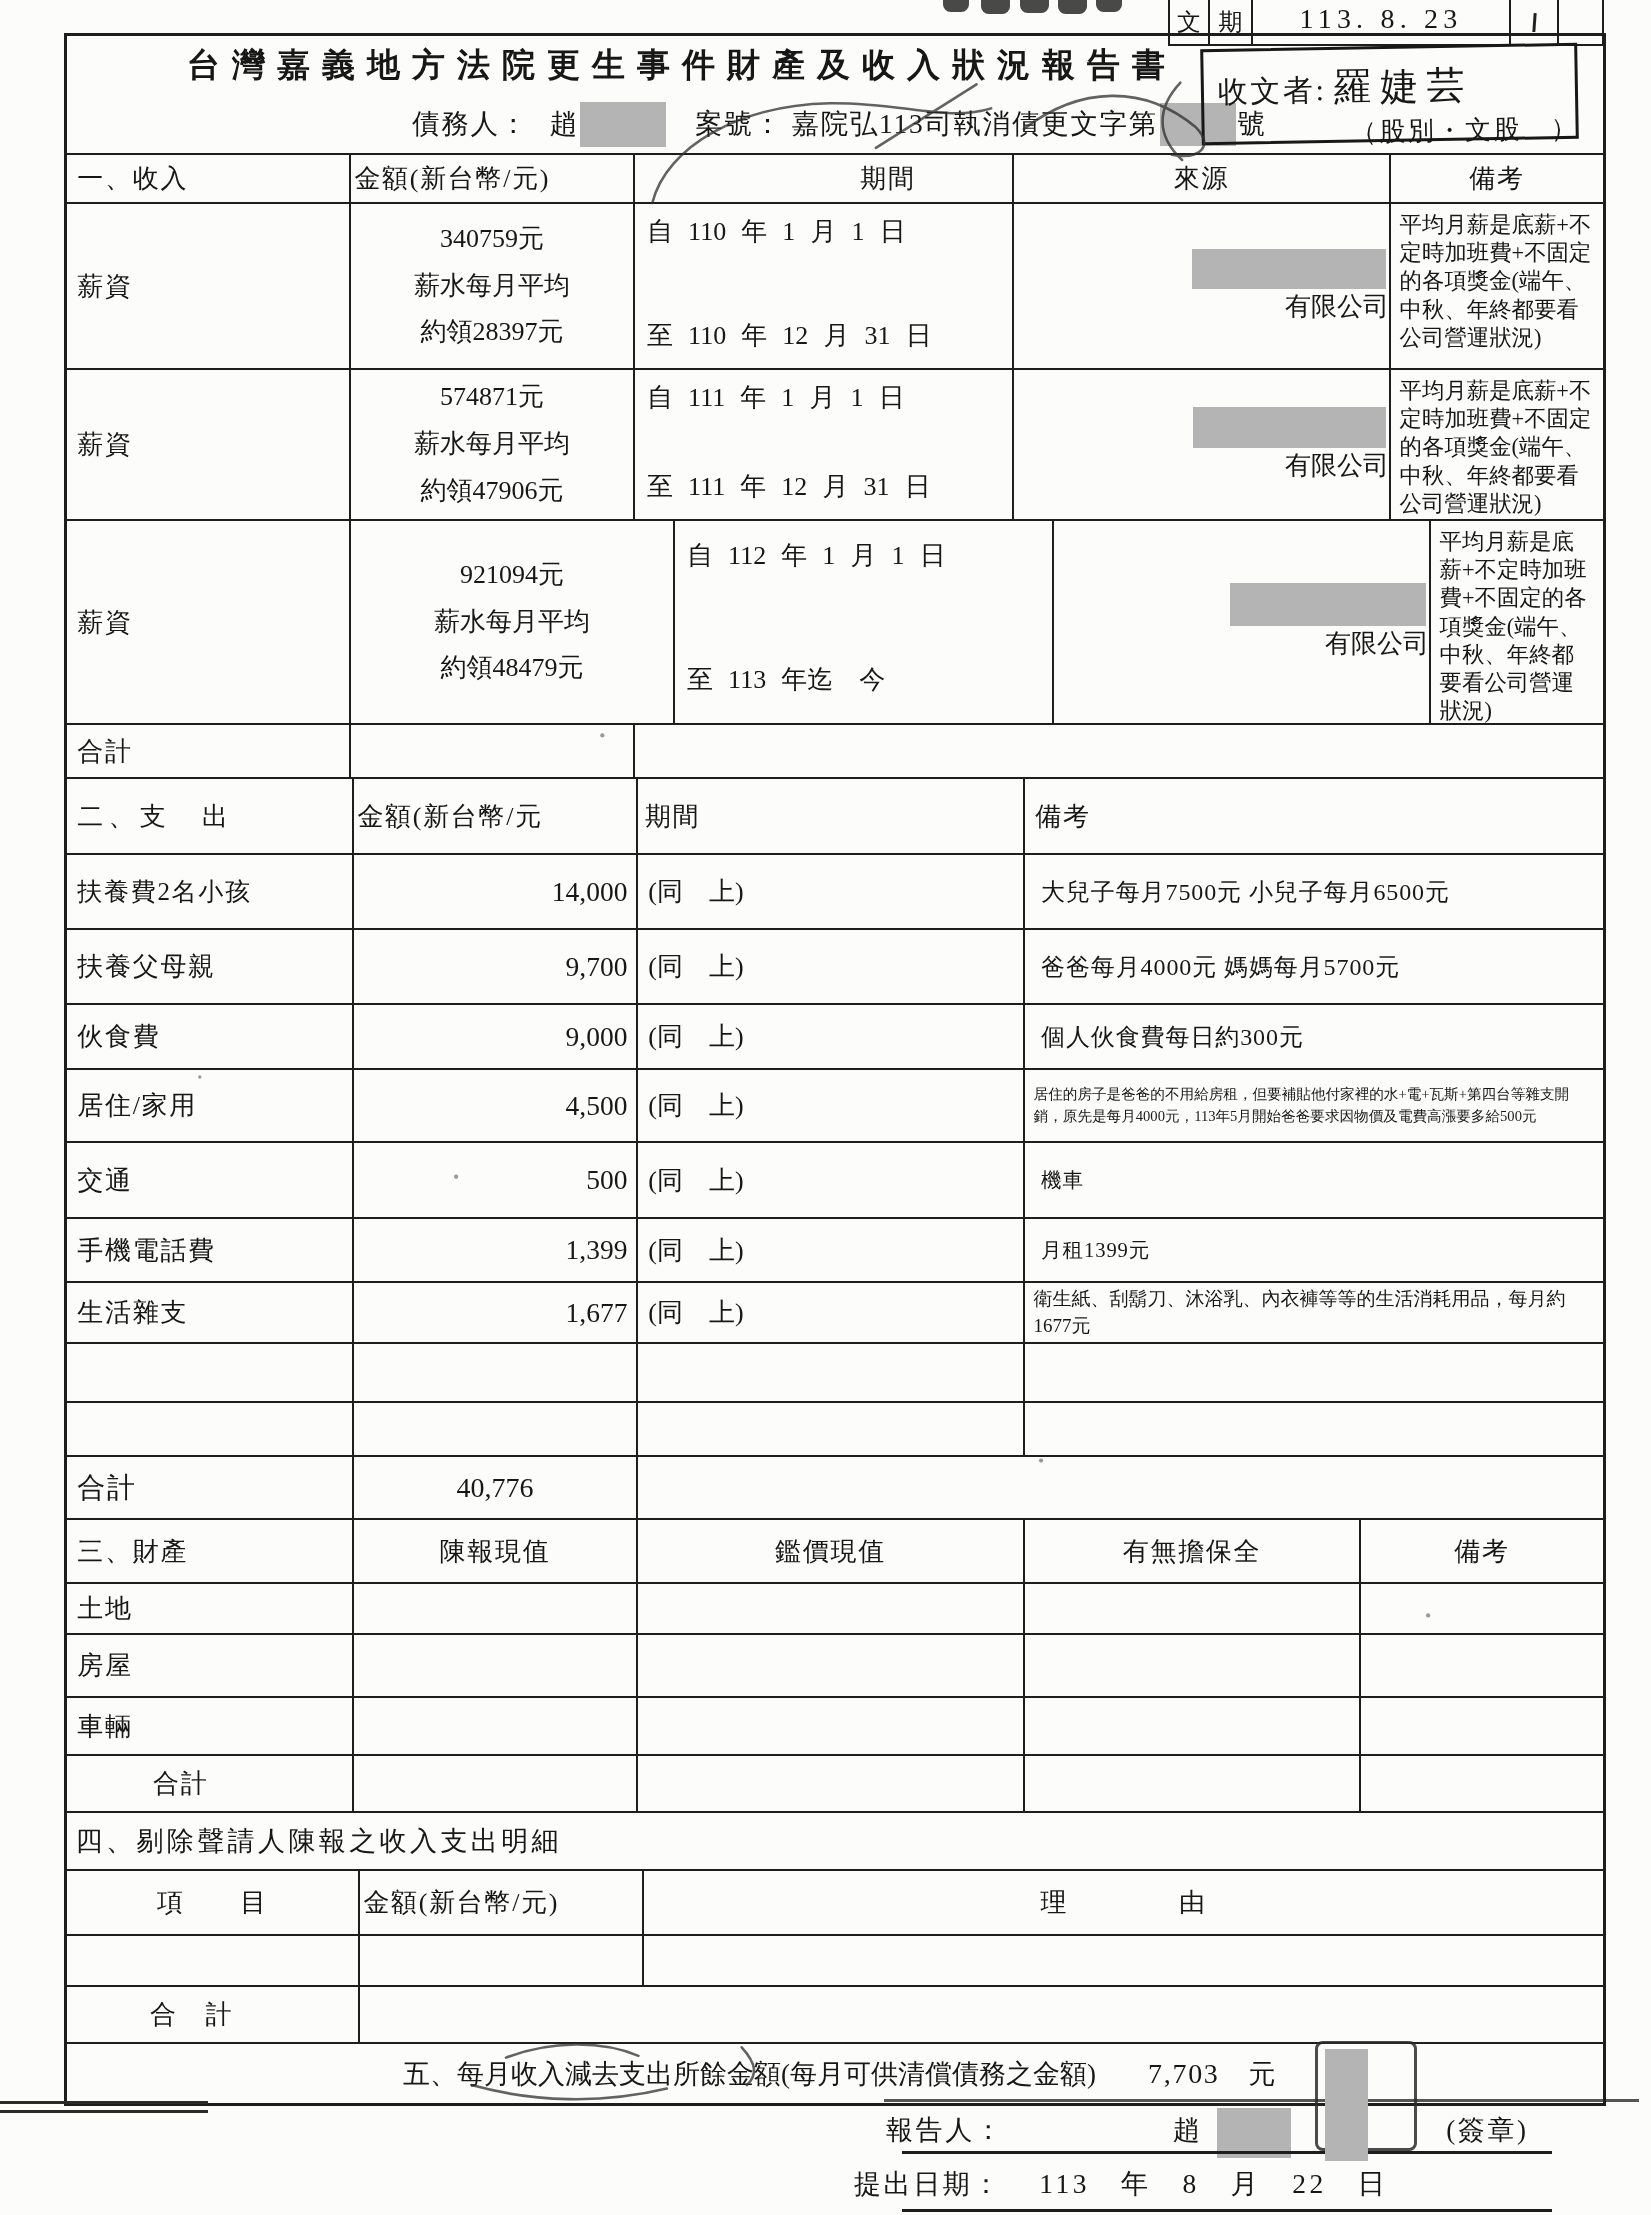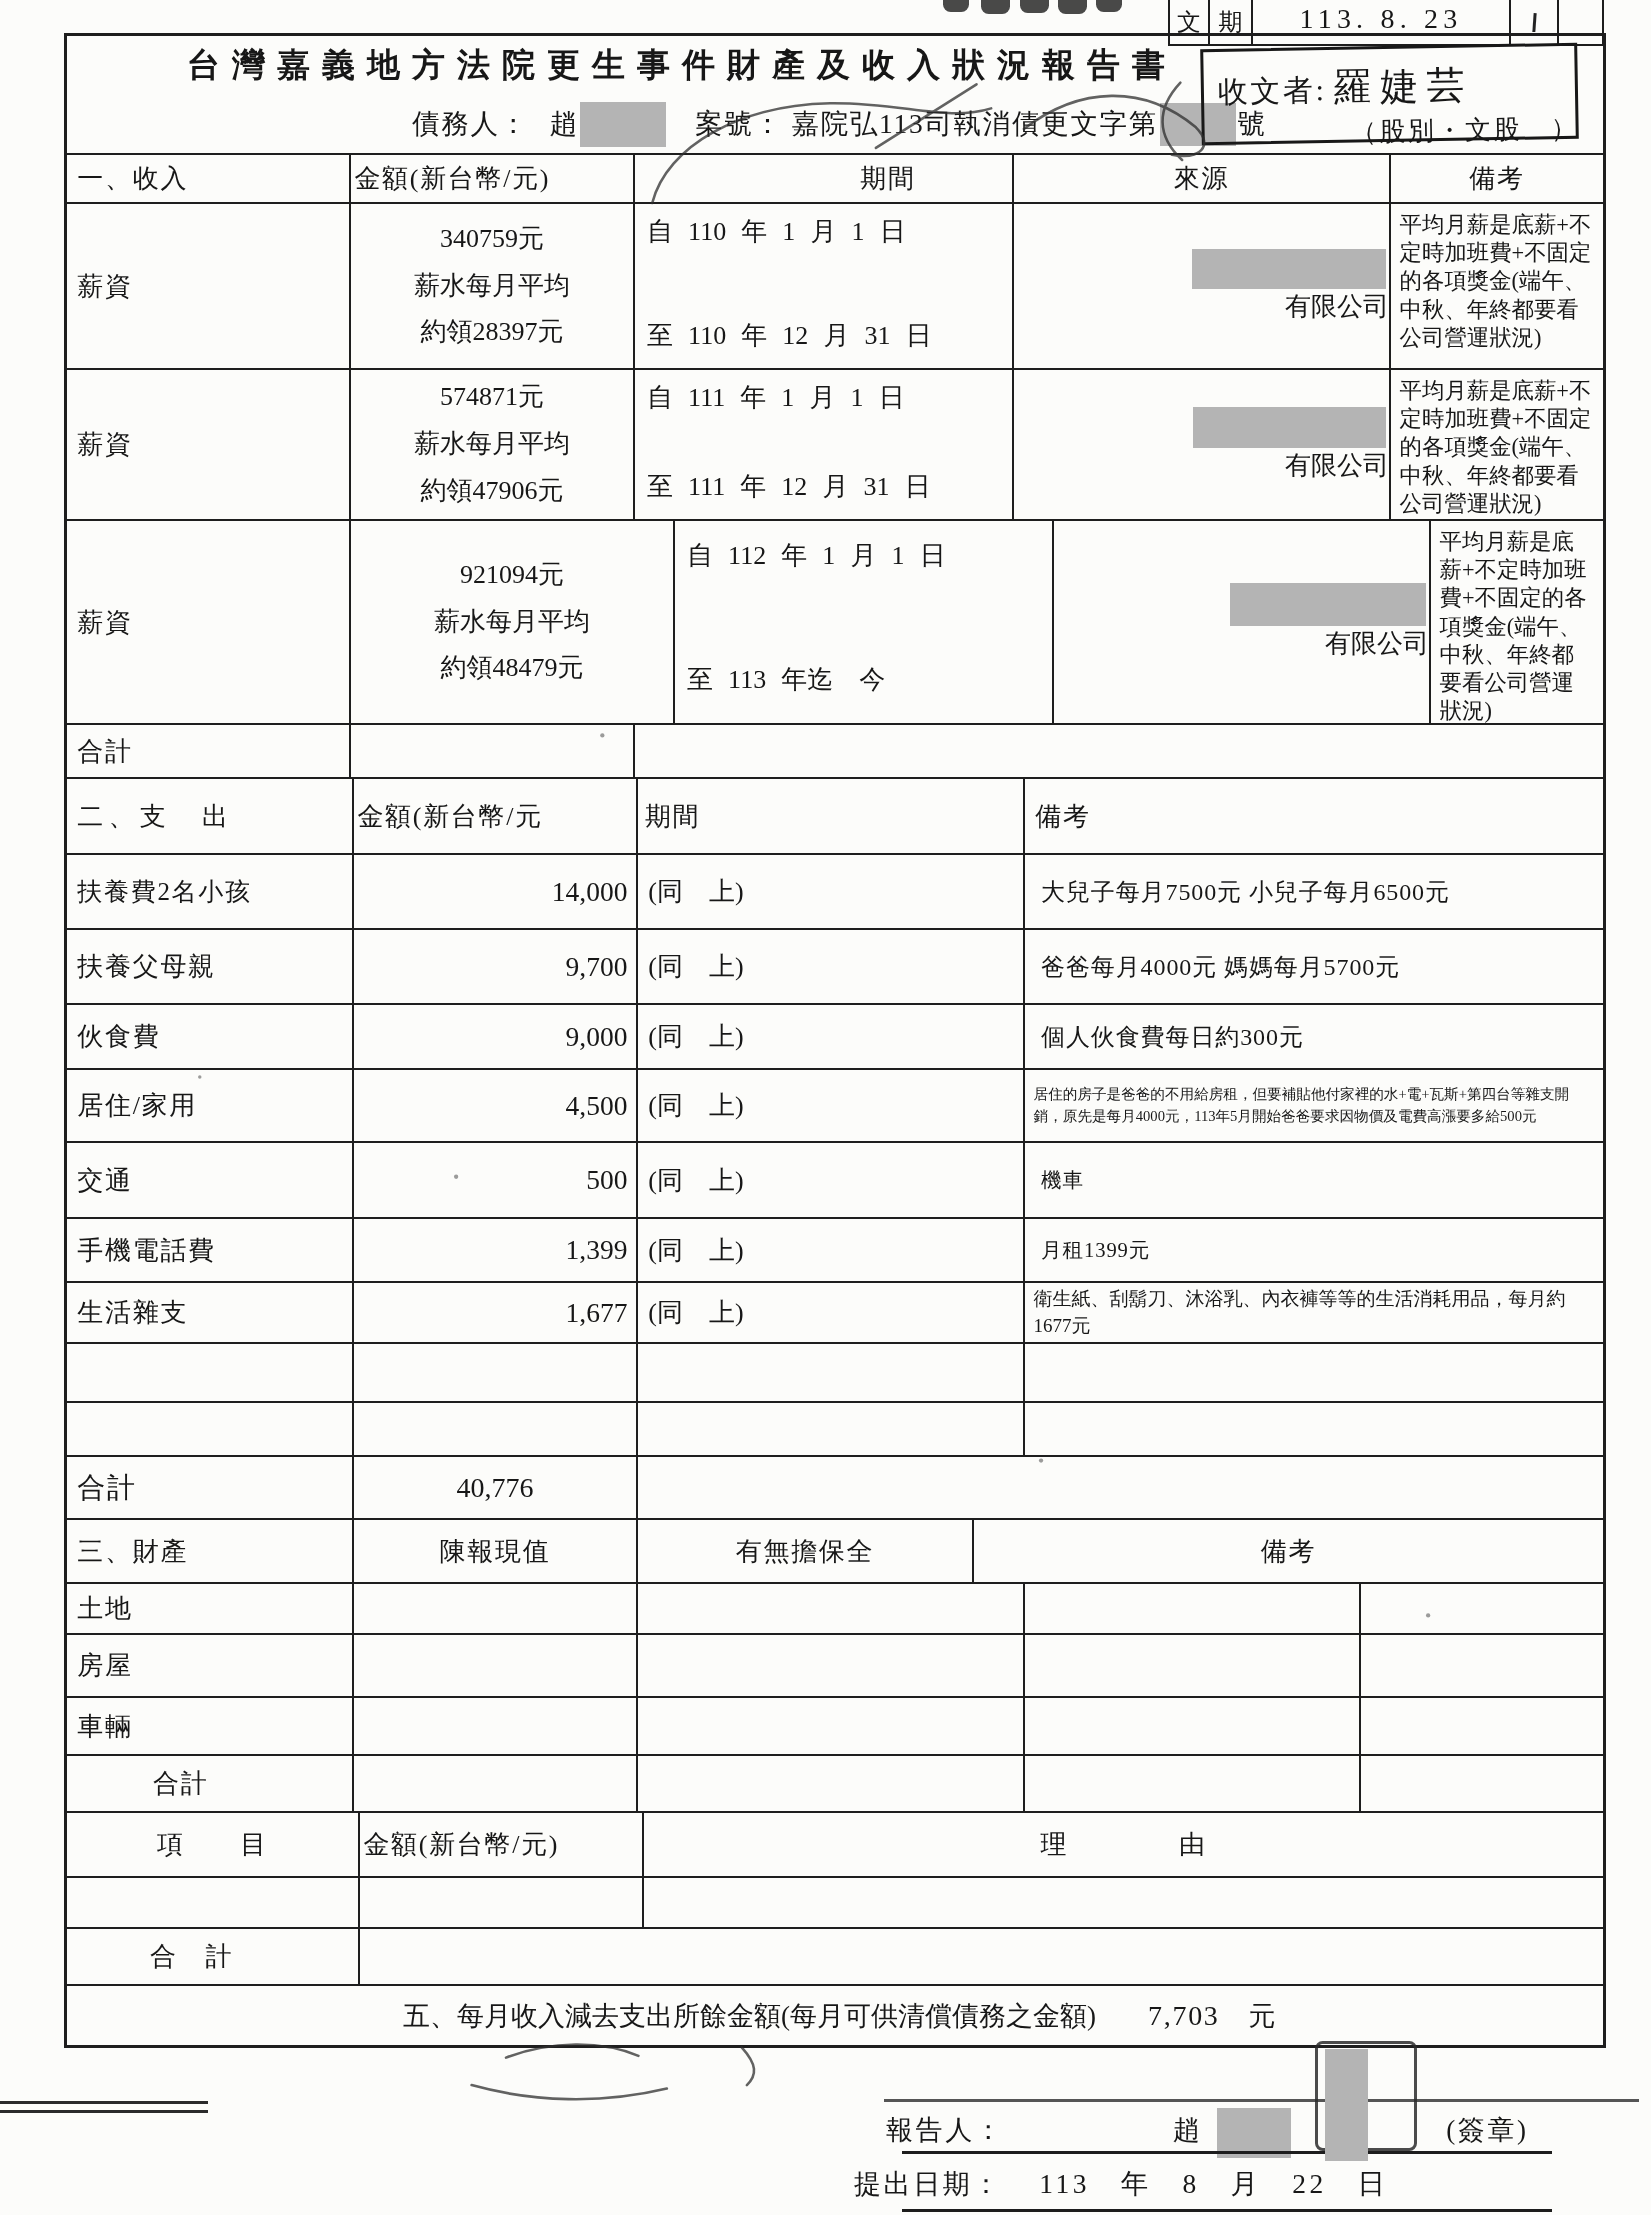--- a/index.html
+++ b/index.html
@@ -219,20 +219,21 @@
 
     <div class="row" style="height:63px">
       <div class="c item pl" style="width:287px;font-size:28px">合計</div>
       <div class="c center" style="width:284px;font-size:28px">40,776</div>
       <div class="c" style="flex:1"></div>
     </div>
 
     <div class="row" style="height:64px">
       <div class="c hdr pl" style="width:287px">三、財產</div>
       <div class="c hdr center" style="width:284px">陳報現值</div>
+      <div class="c hdr center" style="width:387px">鑑價現值</div>
       <div class="c hdr center" style="width:336px">有無擔保全</div>
       <div class="c hdr center" style="flex:1">備考</div>
     </div>
 
     <div class="row" style="height:51px">
       <div class="c item pl" style="width:287px">土地</div>
       <div class="c" style="width:284px"></div>
         <div class="c" style="width:387px"></div>
       <div class="c" style="width:336px"></div>
         <div class="c" style="flex:1"></div>
@@ -252,20 +253,23 @@
         <div class="c" style="flex:1"></div>
     </div>
     <div class="row" style="height:57px">
       <div class="c item" style="width:287px;padding-left:86px">合計</div>
       <div class="c" style="width:284px"></div>
         <div class="c" style="width:387px"></div>
       <div class="c" style="width:336px"></div>
         <div class="c" style="flex:1"></div>
     </div>
 
+    <div class="row" style="height:58px">
+      <div class="c" style="flex:1;font-size:27px;letter-spacing:3.4px;padding-left:8.6px">四、剔除聲請人陳報之收入支出明細</div>
+    </div>
 
     <div class="row" style="height:65px">
       <div class="c hdr center" style="width:293px">項　　目</div>
       <div class="c hdr" style="width:284px;padding-left:3.4px">金額(新台幣/元)</div>
       <div class="c hdr center" style="flex:1">理　　　　由</div>
     </div>
 
     <div class="row" style="height:51px">
       <div class="c" style="width:293px"></div>
         <div class="c" style="width:284px"></div>

